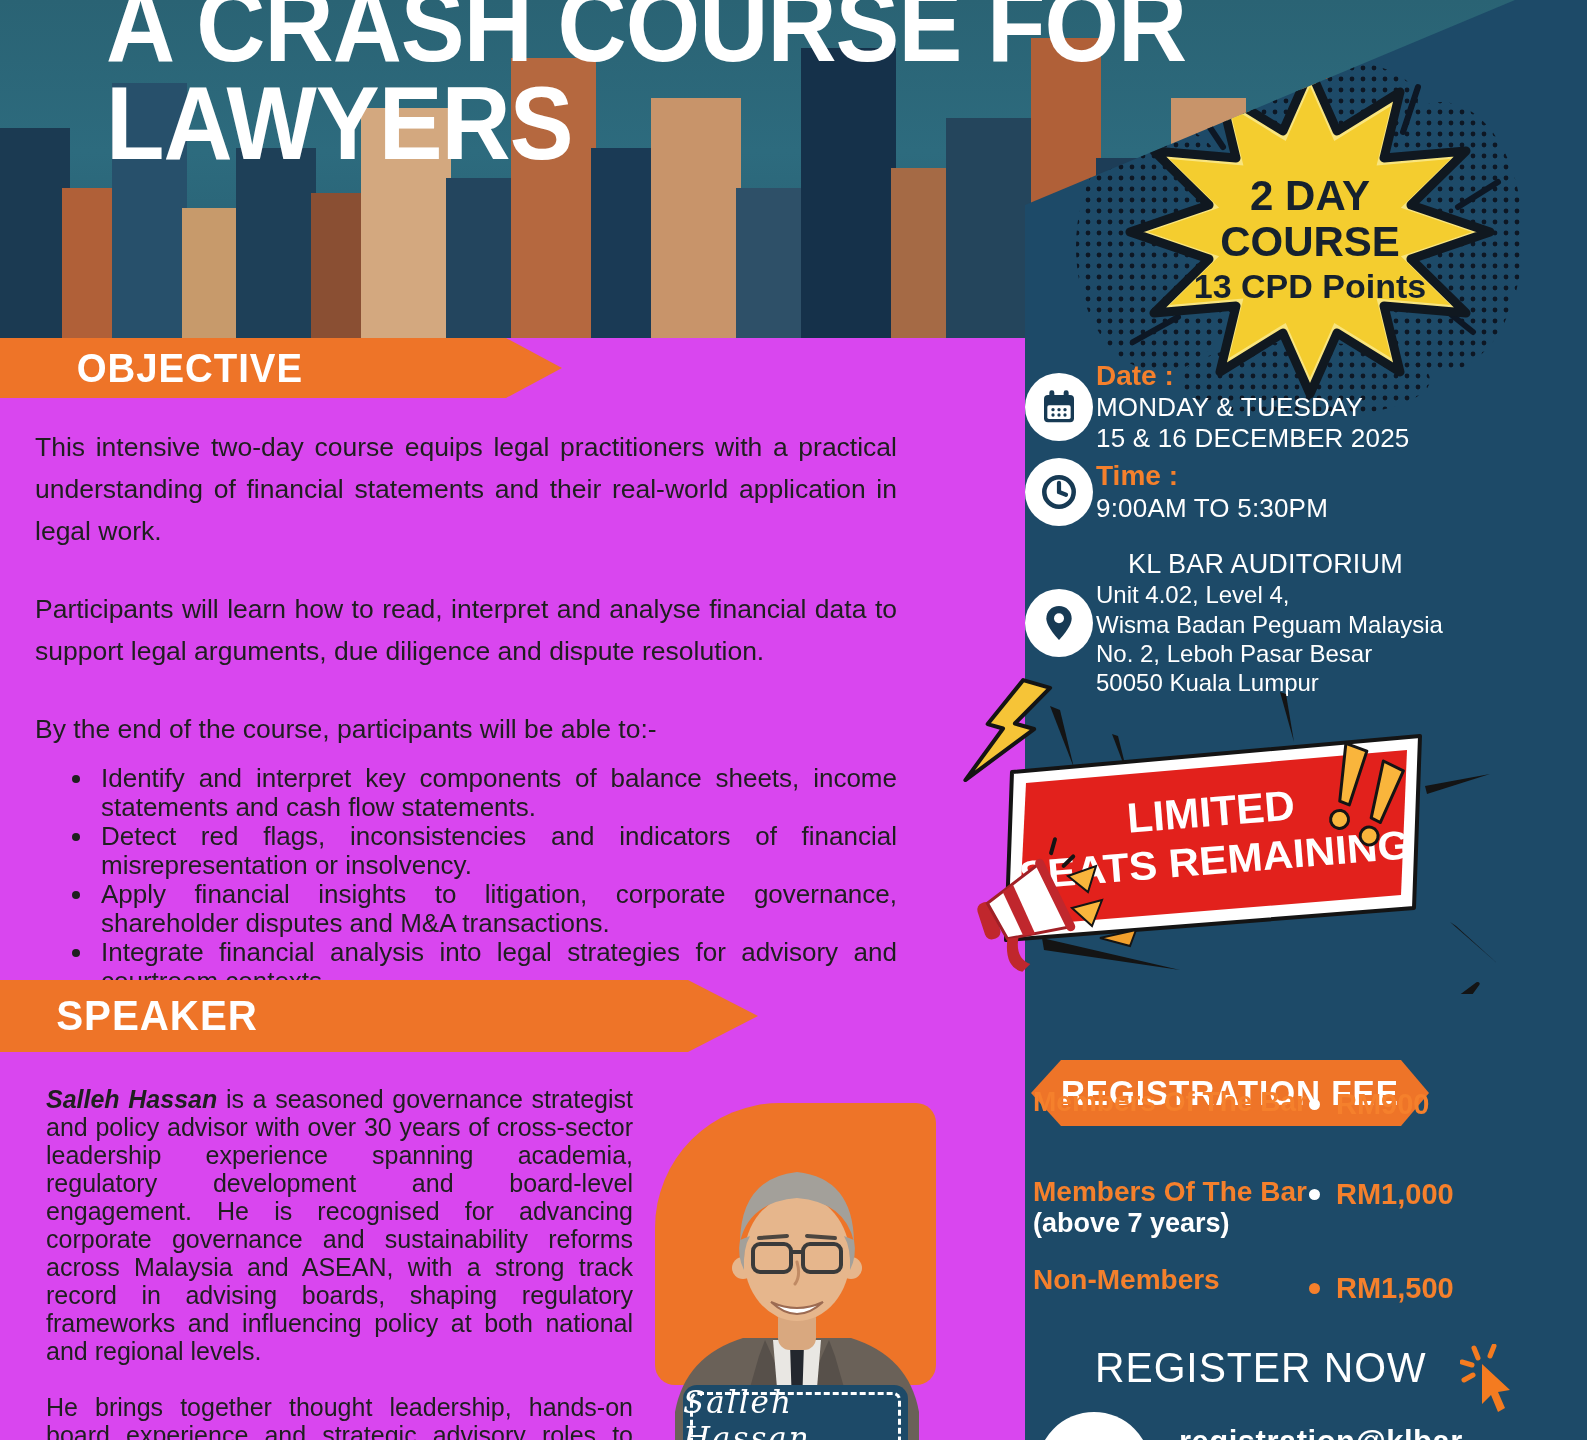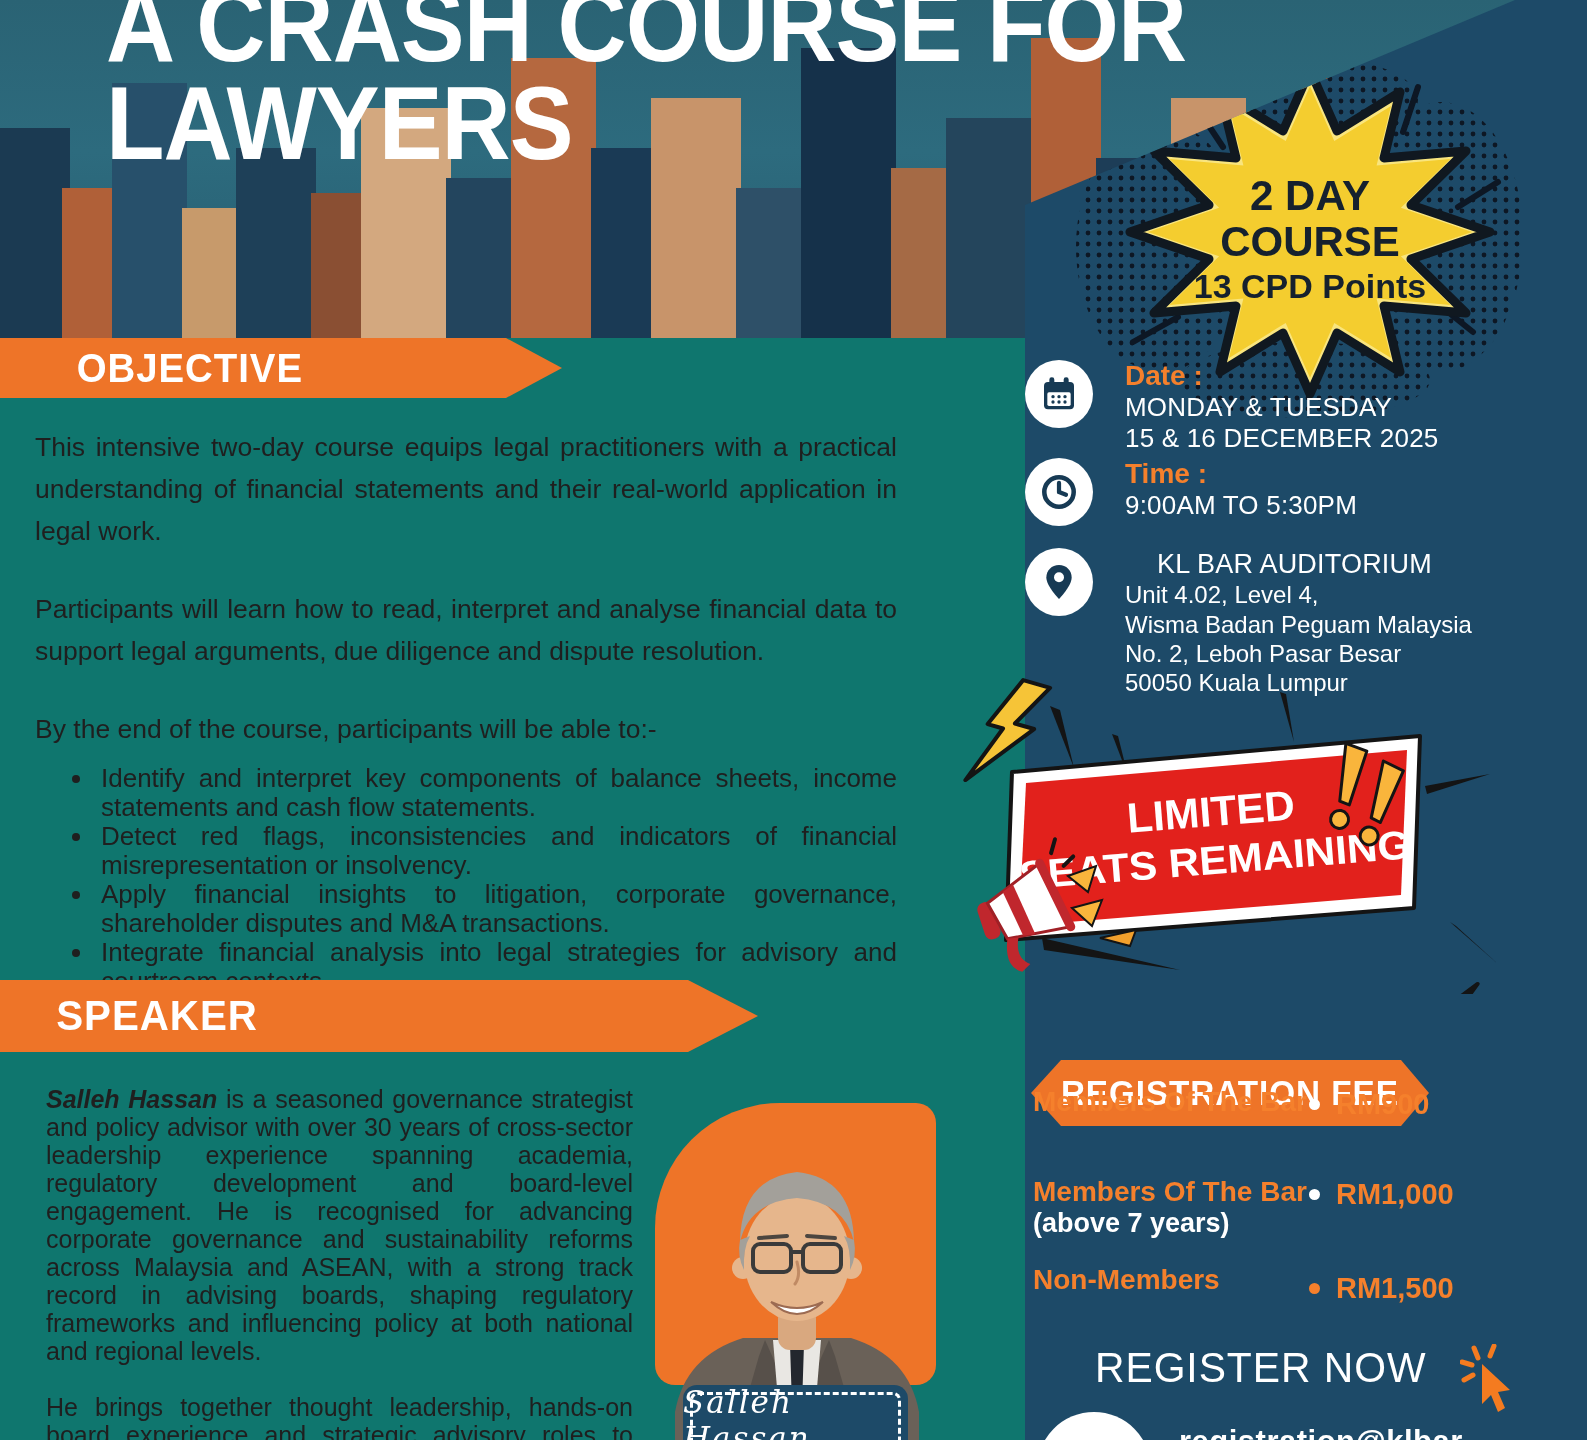--- a/index.html
+++ b/index.html
@@ -1,38 +1,38 @@
 <!DOCTYPE html>
 <html><head>
 <meta charset="utf-8">
 <style>
   * { margin:0; padding:0; box-sizing:border-box; }
   body { background:#666; font-family:"Liberation Sans", sans-serif; }
-  .page{ position:relative; width:1587px; height:1440px; background:#0f766e; overflow:hidden; margin:0 auto; }
+  .page{ position:relative; width:1587px; height:1440px; background:#d946ef; overflow:hidden; margin:0 auto; }
 
   
   .hero{ position:absolute; left:0; top:0; width:1522px; height:338px; overflow:hidden;
          background:linear-gradient(180deg,#2a6374 0%,#2d6b7e 45%,#265c6f 100%); }
   .bld{ position:absolute; bottom:0; background-image:
         repeating-linear-gradient(180deg, rgba(8,18,30,.38) 0 4px, transparent 4px 10px),
         repeating-linear-gradient(90deg, rgba(255,255,255,.12) 0 3px, transparent 3px 8px); }
   .far{ opacity:.55; background-image:none; }
 
   
   .title{ position:absolute; left:106px; top:-24px; z-index:3; color:#fff; font-weight:800;
           font-size:104px; line-height:98px; letter-spacing:-1px; transform:scaleX(.92);
           transform-origin:left top; white-space:nowrap; }
 
   
   .panel{ position:absolute; left:1025px; top:0; width:562px; height:1440px; background:#1d4a68; z-index:2;
           clip-path:polygon(490px 0, 562px 0, 562px 1440px, 0 1440px, 0 205px); }
 
   .burst-wrap{ position:absolute; left:48px; top:42px; width:460px; height:378px; }
 
-  .detail-row{ position:absolute; display:flex; gap:32px; }
+  .detail-row{ position:absolute; display:flex; gap:3px;align-items:center; }
   .row-date{ left:0; top:360px; } .row-time{ left:0; top:458px; } .row-venue{ left:0; top:548px; }
   .d-icon{ width:68px; height:68px; border-radius:50%; background:#fff; flex:none;
            display:flex; align-items:center; justify-content:center; }
   .d-label{ color:#f5802c; font-size:28px; font-weight:700; line-height:1.15; }
   .d-value{ color:#fff; font-size:26px; font-weight:500; line-height:1.2; letter-spacing:.2px; }
   .d-sub{ color:#fff; font-size:24px; font-weight:400; line-height:1.22; }
   .venue-name{ font-size:27px;margin-left:32px; }
 
   .fee-banner{ position:absolute; left:6px; top:1060px; width:398px; height:66px; background:#ee7428;
       clip-path:polygon(30px 0, 370px 0, 398px 33px, 370px 66px, 30px 66px, 0 33px);

